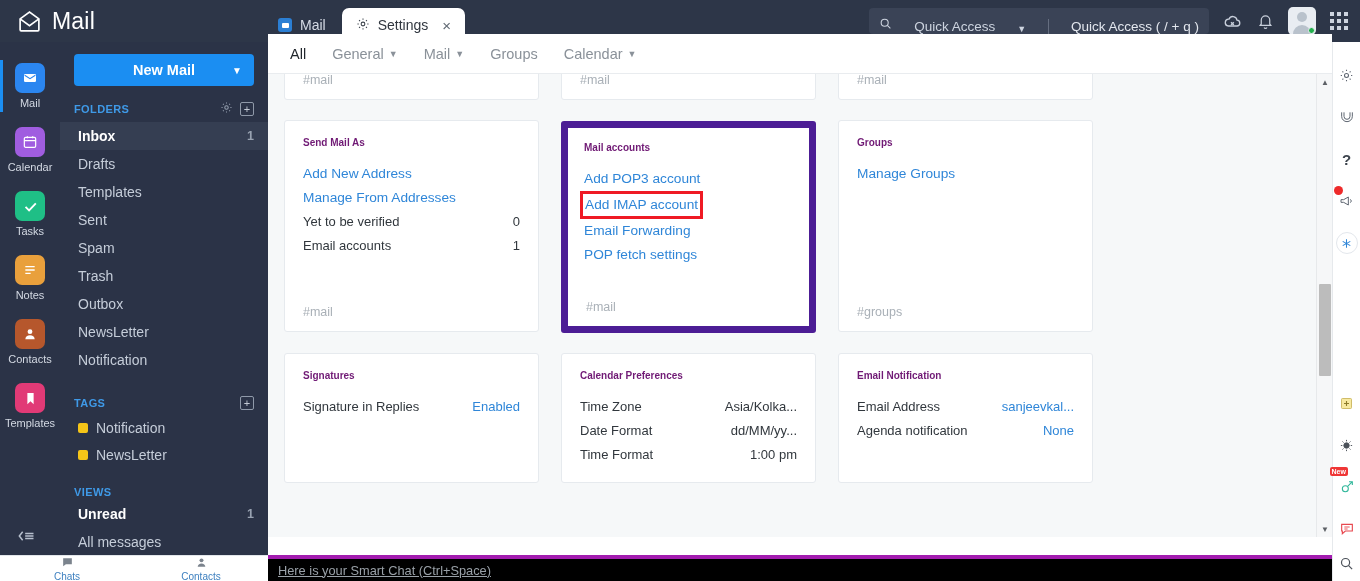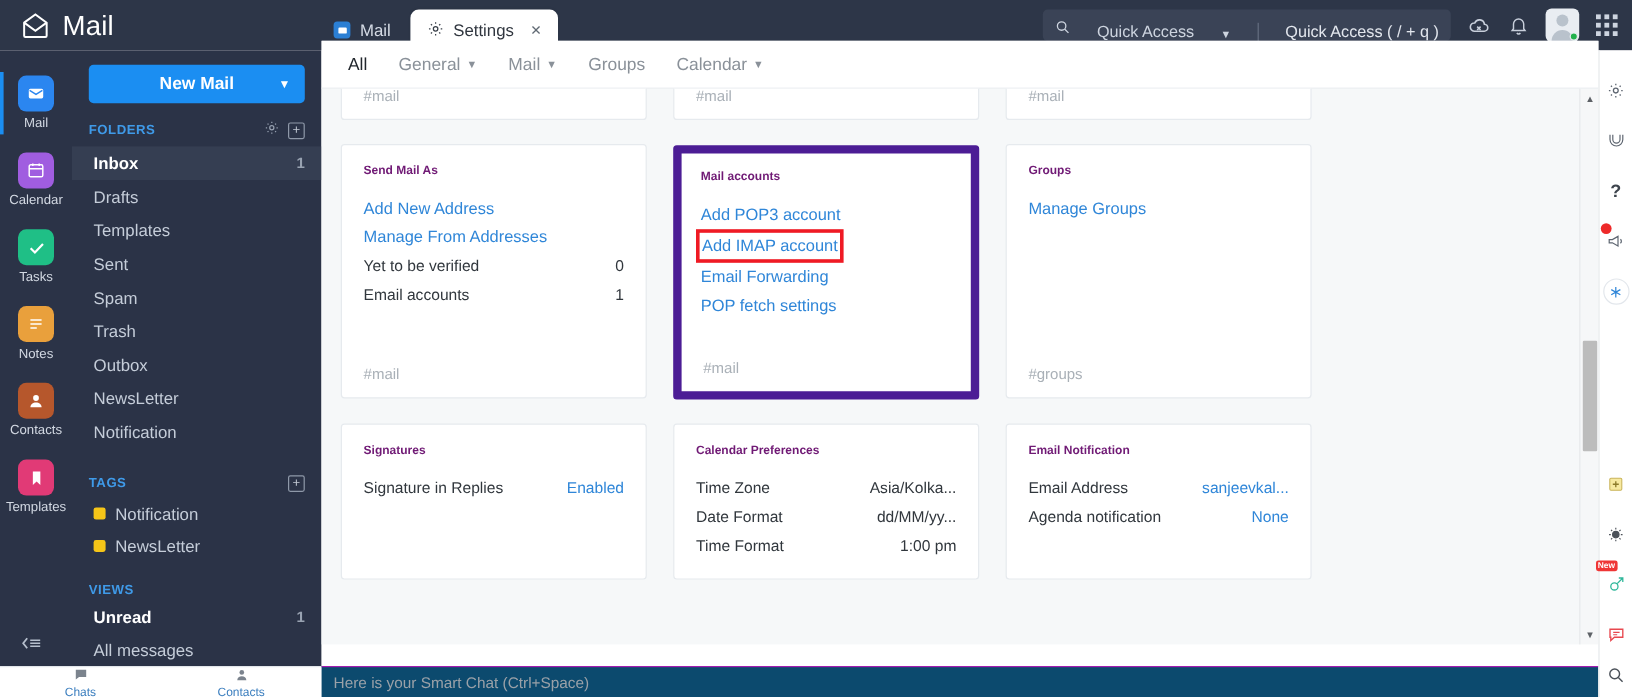--- a/index.html
+++ b/index.html
@@ -152,22 +152,22 @@
     position: absolute; right: 0; top: 40px; width: 16px; bottom: 22px;
     background: #f6f7f8; border-left: 1px solid #e7e9eb;
   }
   .vscroll .arw { width:16px;height:16px;display:flex;align-items:center;justify-content:center;color:#5d6166;font-size:8px;cursor:pointer;}
   .vscroll .arw.bot { position:absolute; bottom:0; }
   .vscroll .thumb { position:absolute; left:2px; width:12px; top:210px; height:92px; background:#bcbcbc; border-radius:1px; cursor:pointer;}
 
   
   .smartchat {
     position: absolute; left: 268px; bottom: 0; width: 1064px; height: 26px;
-    background: #0c4a6e; border-top: 1px solid #a21caf; display: flex; align-items: center;
-    padding-left: 10px; color: #9aa1a8; font-size: 12.8px;
+    background: #000000; border-top: 4px solid #a21caf; display: flex; align-items: center;
+    padding-left: 10px; color: #9aa1a8; font-size: 12.8px; text-decoration: underline;
   }
 
   
   .rrail {
     position: absolute; right: 0; top: 42px; width: 28px; bottom: 0;
     background: #ffffff; border-left: 1px solid #e6e9ec;
     display: flex; flex-direction: column; align-items: center; padding-top: 22px; gap: 20px;
   }
   .rrail .ri { position: relative; cursor: pointer; color:#5e6671; display:flex;align-items:center;justify-content:center;width:24px;height:22px;}
   .rrail .reddot { position:absolute; top:-4px; left:-1px; width:9px;height:9px;border-radius:50%;background:#ee2a2a; }

